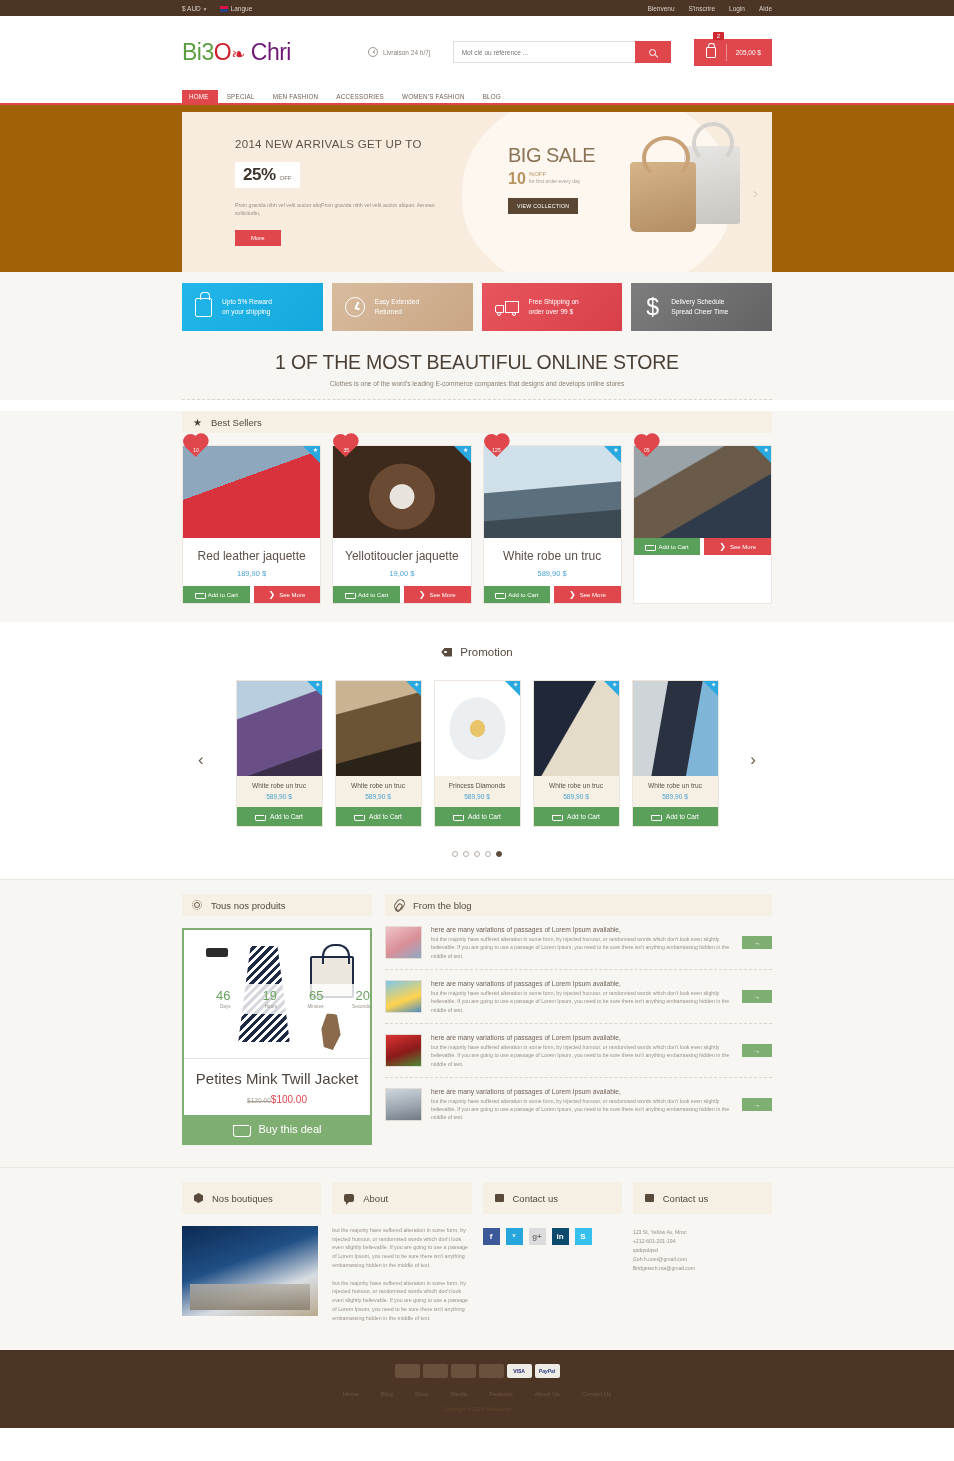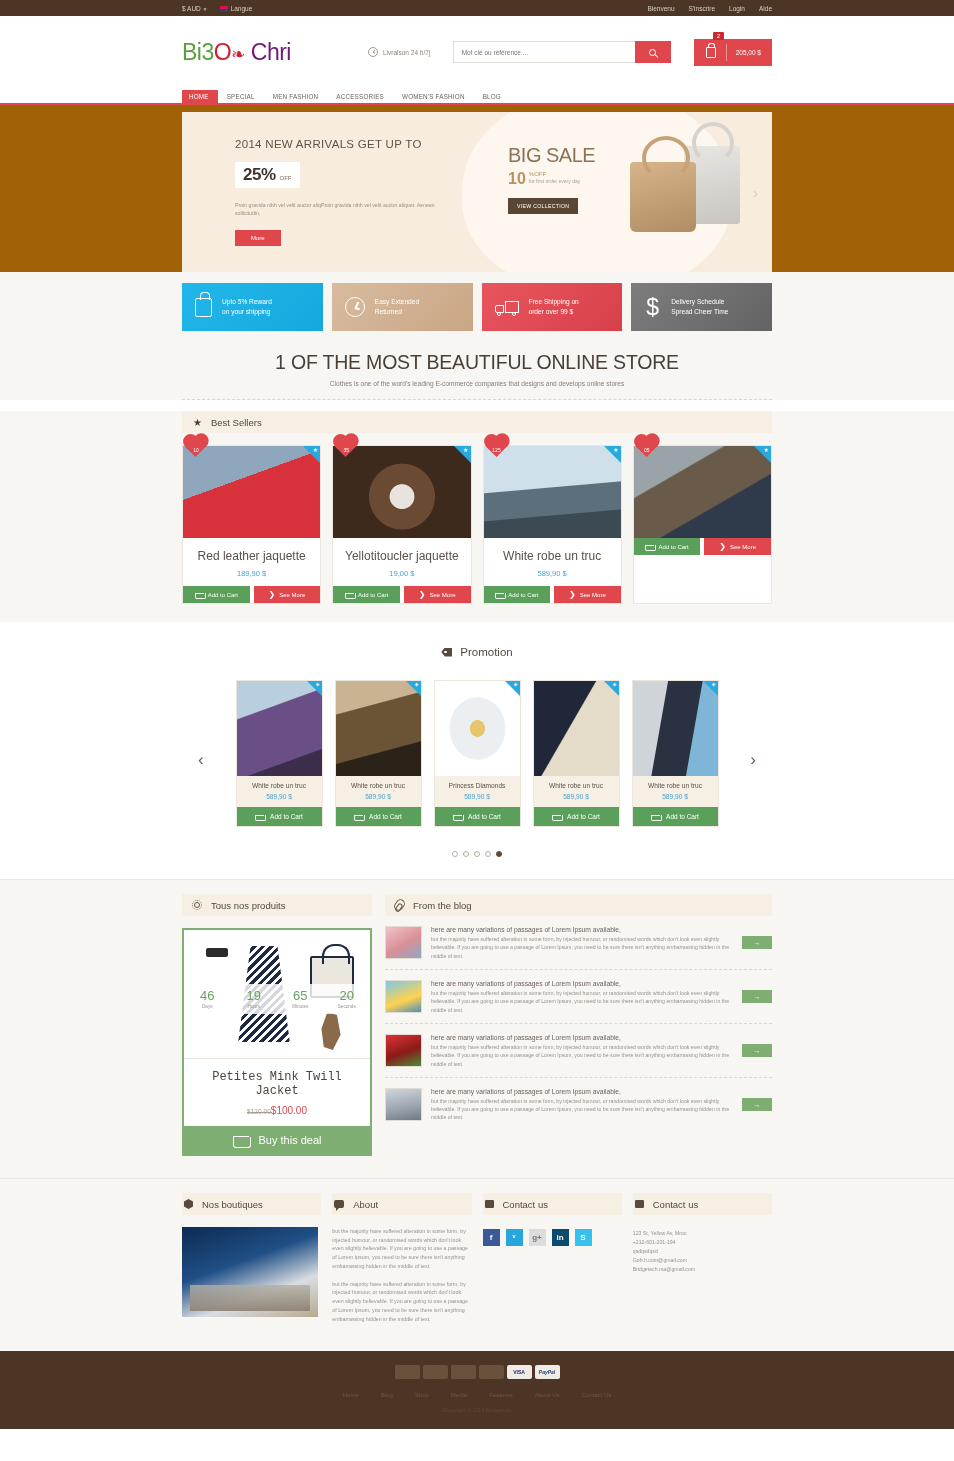--- a/index.html
+++ b/index.html
@@ -305,25 +305,25 @@
     clip-path: polygon(26% 0, 74% 0, 96% 100%, 4% 100%);
   }
   .glasses { position: absolute; left: 22px; top: 18px; width: 22px; height: 9px; background: #2b2b2b; border-radius: 2px; }
   .handbag { position: absolute; right: 16px; top: 26px; width: 44px; height: 42px; background: #ebe7df; border: 2px solid #1f2a44; border-radius: 2px; }
   .handbag::before { content: ""; position: absolute; left: 10px; top: -14px; width: 24px; height: 18px; border: 2px solid #1f2a44; border-bottom: none; border-radius: 12px 12px 0 0; }
   .sandal { position: absolute; right: 24px; bottom: 8px; width: 30px; height: 38px; background: #8a6a4a; clip-path: polygon(38% 0,70% 8%,82% 60%,56% 100%,26% 92%,18% 44%); }
   .countbar {
     position: absolute; left: 0; right: 0; top: 54px; height: 30px;
     background: rgba(255,255,255,.82); display: flex; align-items: center;
   }
-  .cunit { flex: 1; text-align: center; }
+  .cunit { flex: 1; text-align: right; }
   .cnum { font-size: 13px; color: #6aa35e; line-height: 1; }
   .clab { font-size: 4.6px; color: #9b948c; margin-top: 2px; }
   .dealinfo { text-align: center; padding: 11px 4px 10px; border-top: 1px solid #e8e2da; }
-  .dealname { font-size: 12px; color: #4e443b; font-family: Liberation Mono, monospace; }
+  .dealname { font-size: 15px; color: #4e443b; }
   .dealprices { margin-top: 7px; display: flex; justify-content: center; align-items: baseline; }
   .oldp { font-size: 6.6px; color: #a79c92; text-decoration: line-through; }
   .newp { font-size: 10px; color: #e0474c; }
   .buydeal {
     background: #7fae72; height: 28px; display: flex; align-items: center; justify-content: center;
     gap: 10px; color: #fff; font-size: 11px; cursor: pointer;
   }
   .basket-lg { width: 16px; height: 13px; position: relative; }
   .basket-lg::before { content: ""; position: absolute; left: 0; top: 3px; width: 16px; height: 10px; border: 1.4px solid #fff; border-top: none; border-radius: 0 0 3px 3px; }
   .basket-lg::after { content: ""; position: absolute; left: 0; top: 2.4px; width: 16px; height: 1.4px; background: #fff; }
@@ -341,22 +341,22 @@
   .goarrow {
     width: 30px; height: 13px; background: #7fae72; color: #fff; font-size: 7px;
     display: flex; align-items: center; justify-content: center; cursor: pointer;
     align-self: center; flex: none;
   }
 
   
   .footer { background: #f8f6f3; padding: 14px 182px 28px; display: flex; gap: 11px; border-top: 1px solid #ece6e0; }
   .fcol { flex: 1; }
   .fttl {
-    background: #f6efe3; height: 22px; display: flex; align-items: center; gap: 9px;
-    padding-left: 2px; font-size: 9.5px; color: #54483c;
+    background: #f6efe3; height: 32px; display: flex; align-items: center; gap: 9px;
+    padding-left: 12px; font-size: 9.5px; color: #54483c;
   }
   .hexico { width: 9px; height: 10px; background: #5a4a3c; clip-path: polygon(50% 0,100% 25%,100% 75%,50% 100%,0 75%,0 25%); }
   .chatico { width: 10px; height: 8px; background: #5a4a3c; border-radius: 2px; position: relative; }
   .chatico::after { content: ""; position: absolute; left: 2px; bottom: -3px; border-left: 3px solid #5a4a3c; border-bottom: 3px solid transparent; }
   .sqico { width: 9px; height: 8px; background: #5a4a3c; border-radius: 1px; }
   .shopimg { width: 136px; height: 90px; margin-top: 12px; background: linear-gradient(160deg,#0d2a52,#1f4f86 40%,#d9dde2 70%,#b9a98f); position: relative; overflow: hidden; }
   .shopimg::after { content: ""; position: absolute; left: 8px; bottom: 6px; right: 8px; height: 26px; background: linear-gradient(180deg,rgba(180,175,165,.8),rgba(140,130,115,.9)); }
   .fp { font-size: 5.3px; color: #9b9189; line-height: 1.65; margin-top: 12px; }
   .fp + .fp { margin-top: 9px; }
   .socials { display: flex; gap: 6px; margin-top: 14px; }

